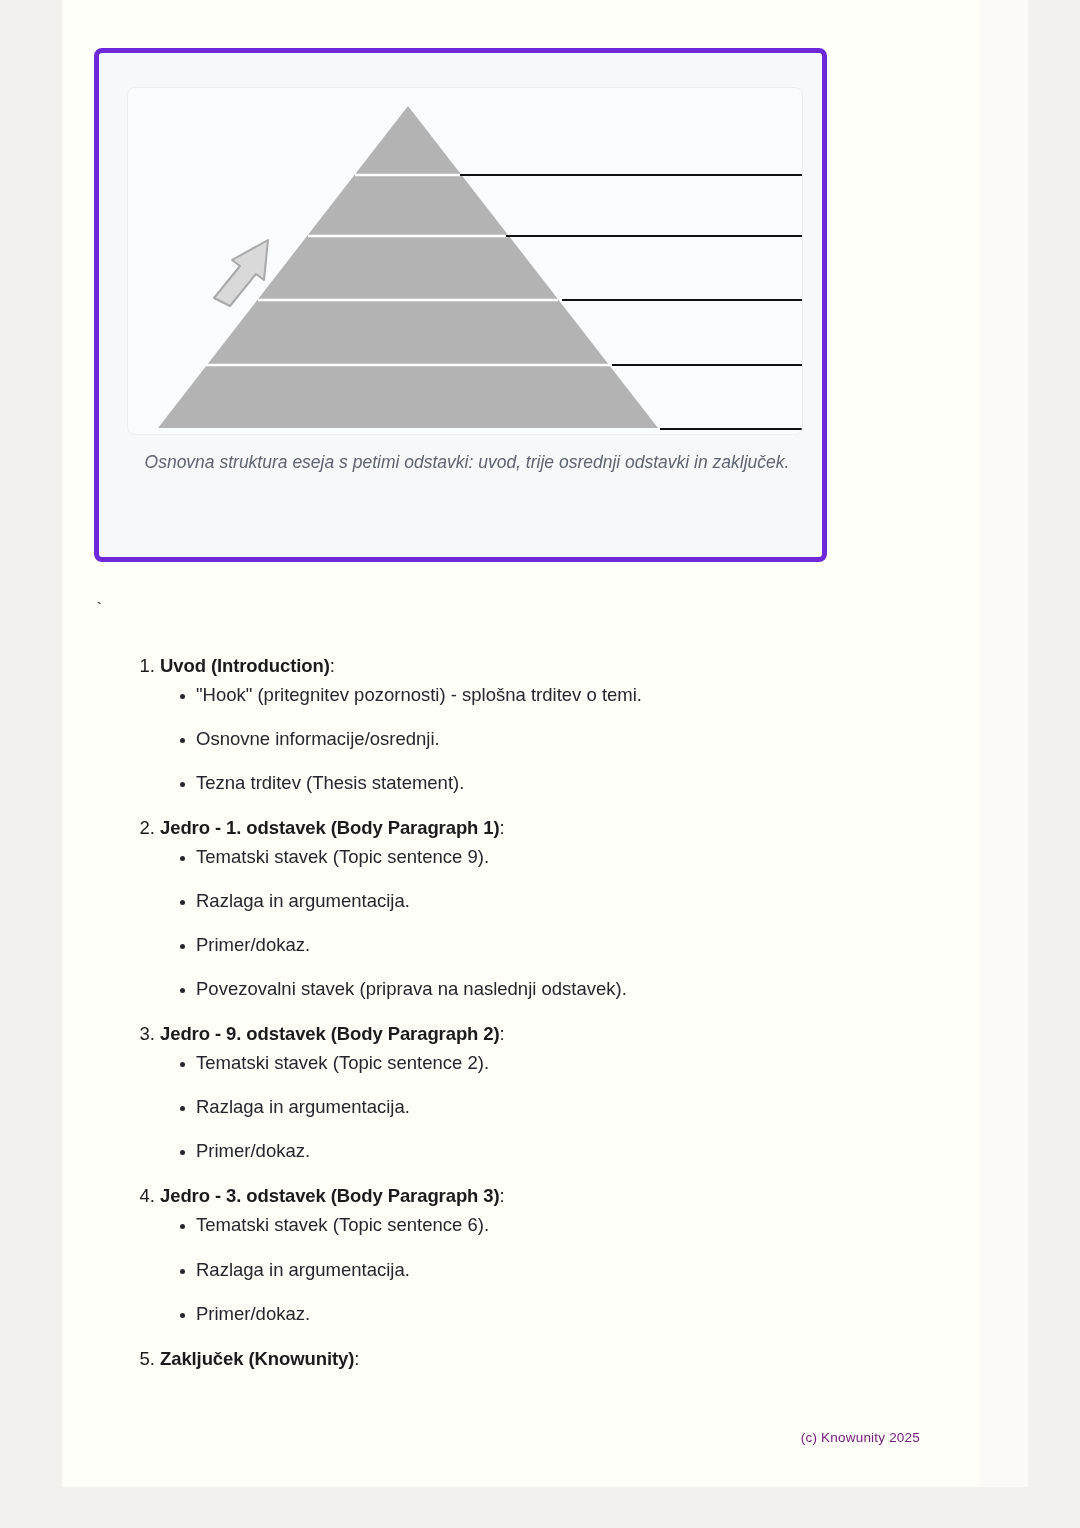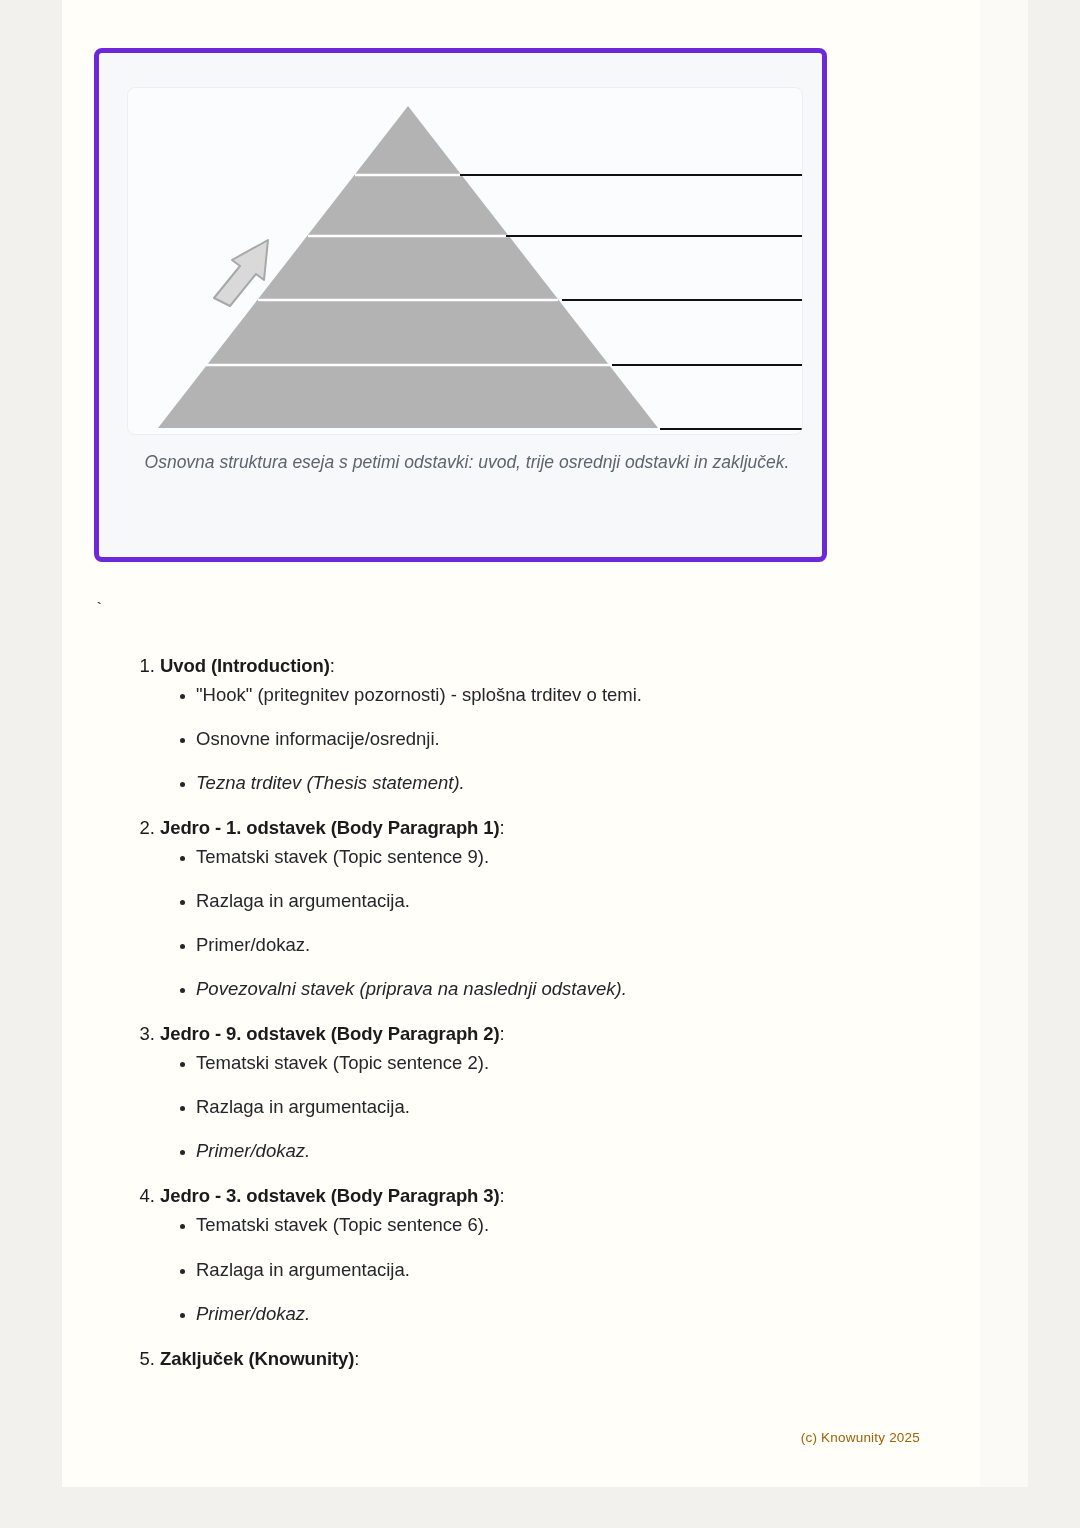--- a/index.html
+++ b/index.html
@@ -115,33 +115,32 @@
     list-style: disc;
   }
   ul.subs > li {
     margin: 0 0 20px 0;
     font-size: 18.5px;
     line-height: 1.3;
     color: #24262b;
   }
   ul.subs > li:last-child {
     margin-bottom: 0;
-    font-style: italic;
   }
   ul.subs > li::marker {
     color: #24262b;
     font-size: 16px;
   }
   
   .watermark {
     position: absolute;
     right: 60px;
     bottom: 42px;
     font-size: 13.5px;
-    color: #a16207;
+    color: #701a75;
     letter-spacing: 0.2px;
     text-align: center;
   }
 </style>
 </head>
 <body>
 
 <div class="page">
 
   <div class="figure-card">

